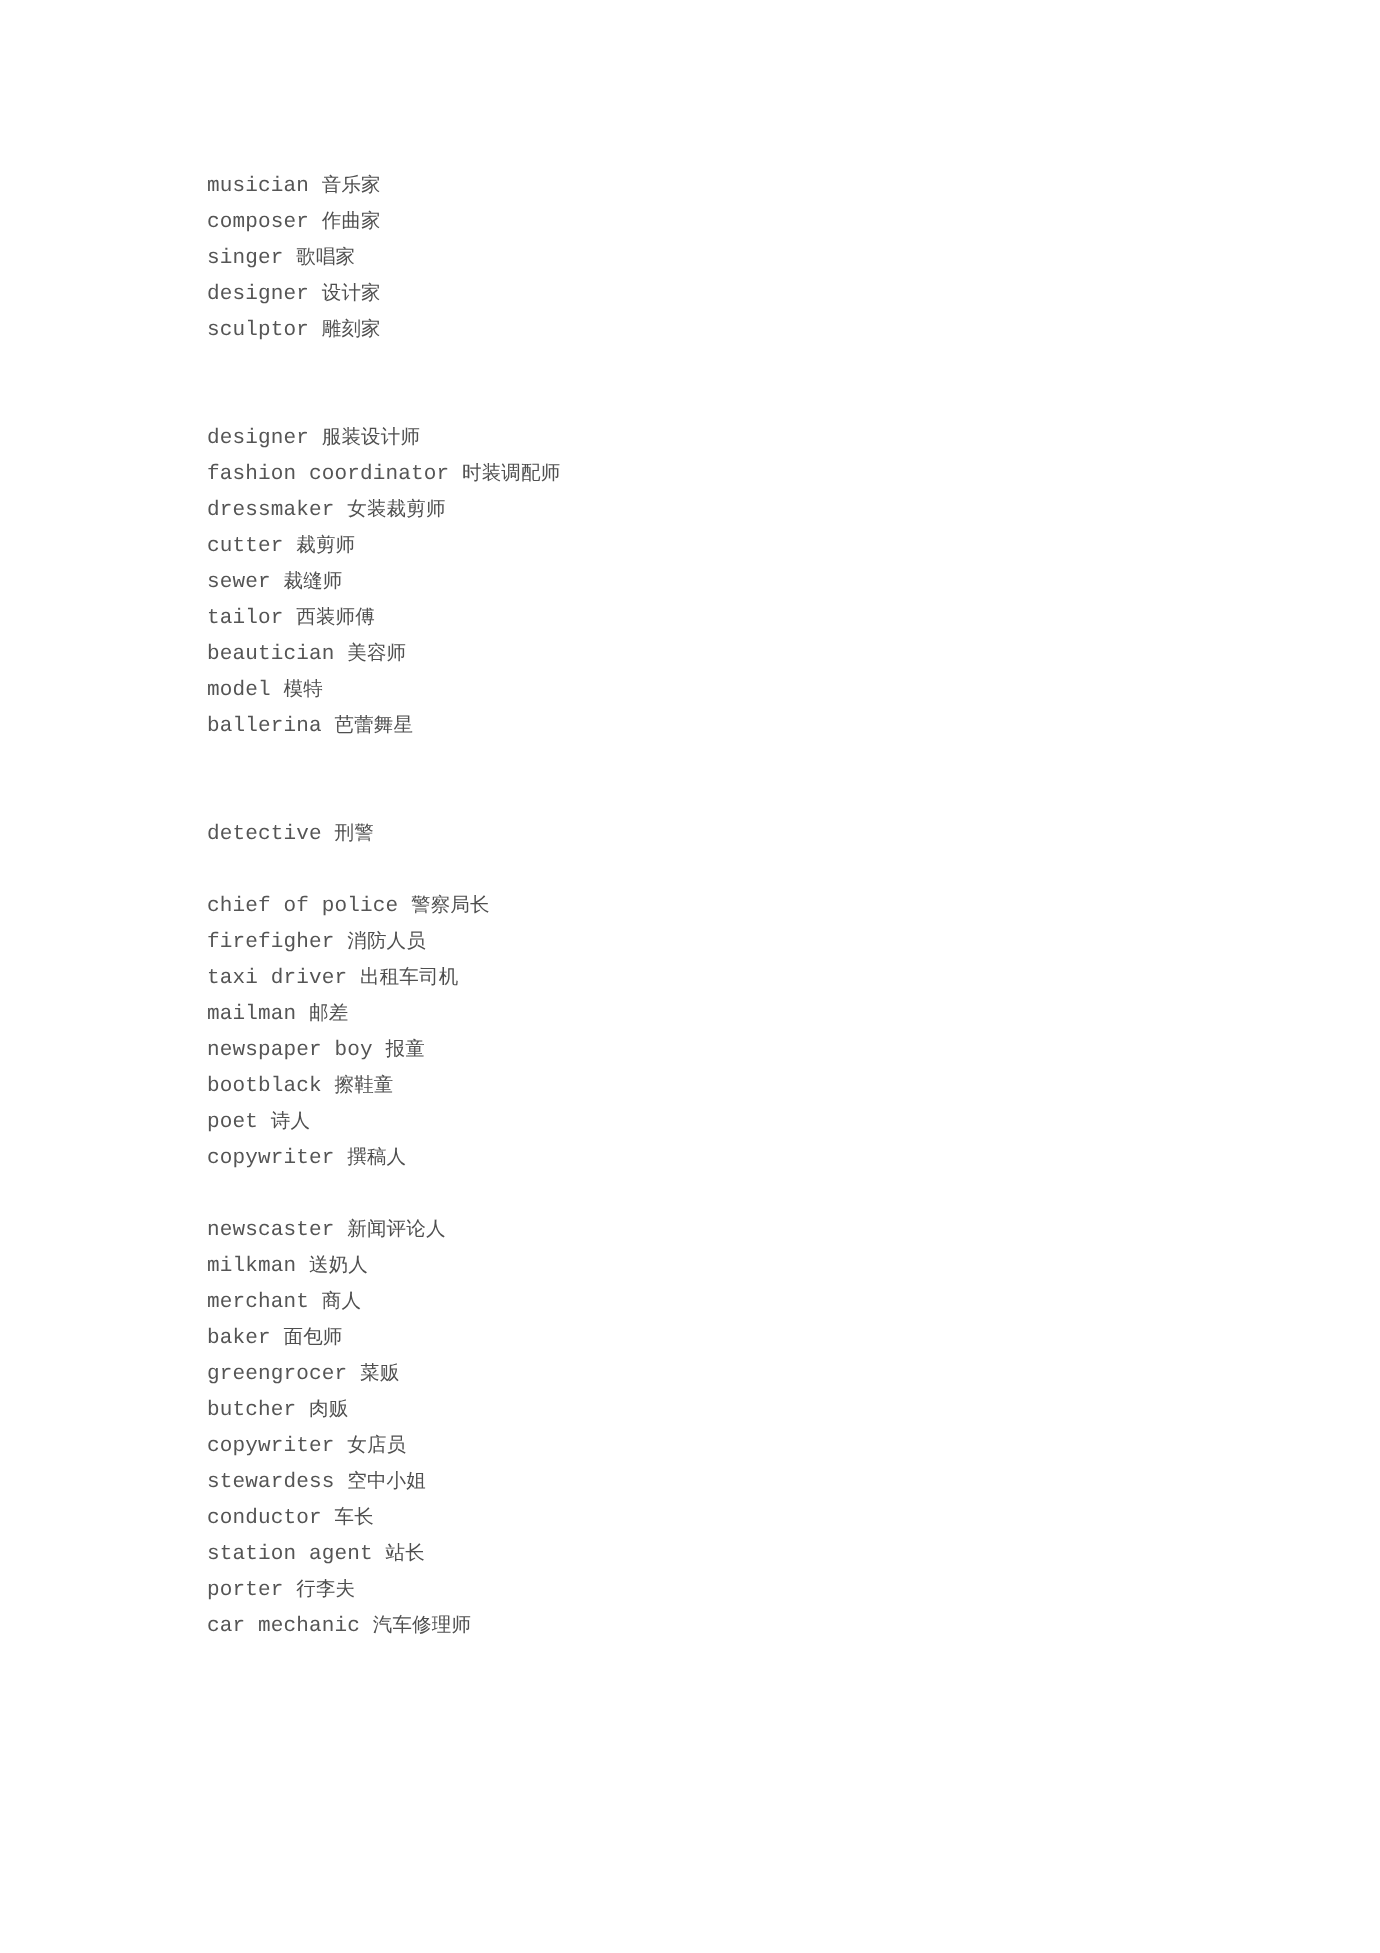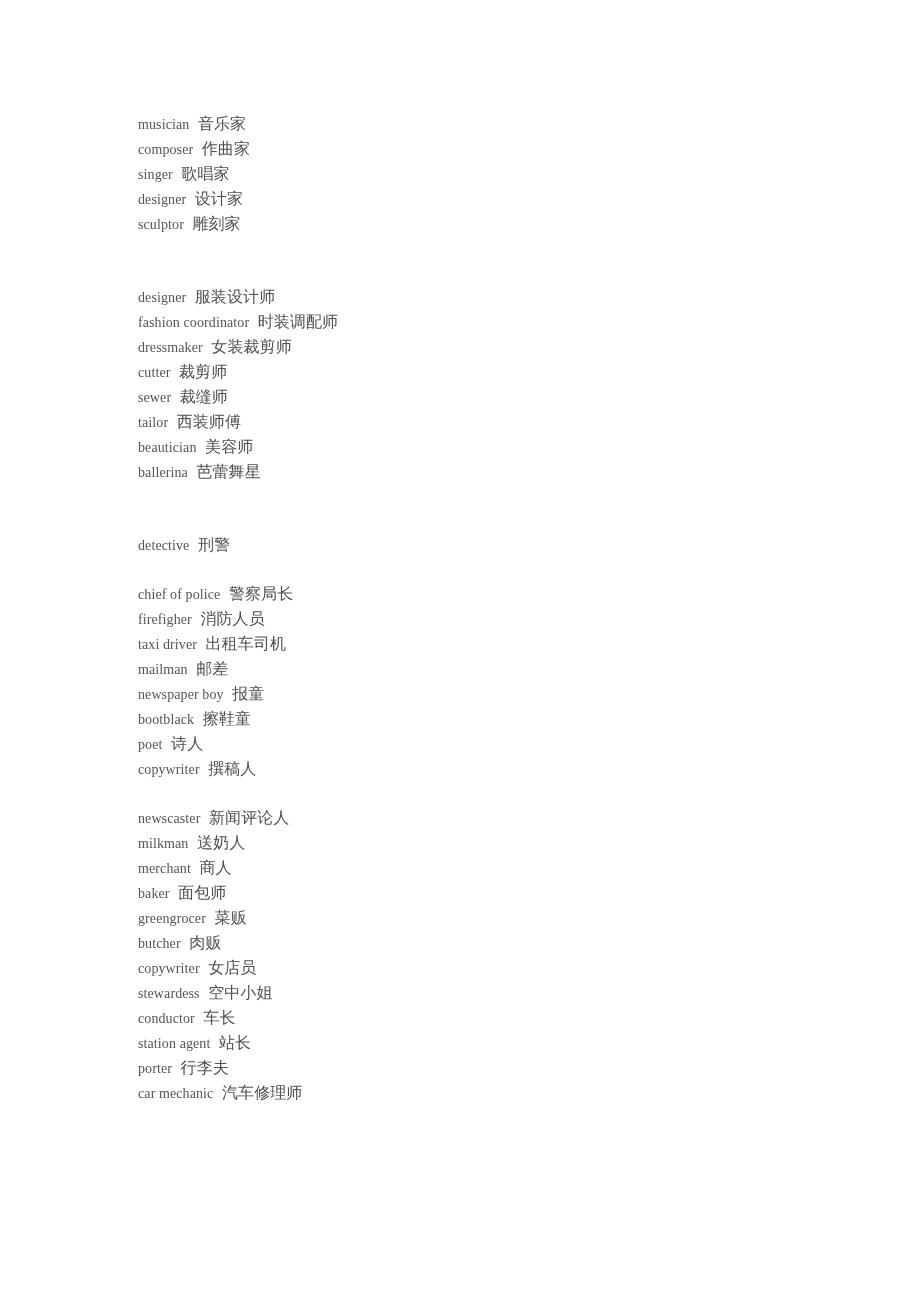--- a/index.html
+++ b/index.html
@@ -27,26 +27,26 @@
   .gap-1 { height: 24px; }
   .gap-2 { height: 48px; }
   .entry {
     font-size: 14px;
     line-height: 24px;
     color: #555555;
     white-space: pre;
     letter-spacing: 0.1px;
   }
   .en {
-    font-family: Liberation Serif, serif;
+    font-family: Liberation Mono, monospace;
     font-size: 14px;
   }
   .zh {
     font-family: "DejaVu Sans", "Liberation Sans", sans-serif;
-    font-size: 16px;
+    font-size: 13px;
     color: #4f4f4f;
   }
   .sep {
     font-family: "Liberation Mono", "DejaVu Sans Mono", monospace;
     font-size: 14px;
   }
 </style>
 </head>
 <body>
 
@@ -60,20 +60,21 @@
     </div>
     <div class="gap-2"></div>
     <div class="block">
       <div class="entry"><span class="en">designer</span><span class="sep"> </span><span class="zh">服装设计师</span></div>
       <div class="entry"><span class="en">fashion coordinator</span><span class="sep"> </span><span class="zh">时装调配师</span></div>
       <div class="entry"><span class="en">dressmaker</span><span class="sep"> </span><span class="zh">女装裁剪师</span></div>
       <div class="entry"><span class="en">cutter</span><span class="sep"> </span><span class="zh">裁剪师</span></div>
       <div class="entry"><span class="en">sewer</span><span class="sep"> </span><span class="zh">裁缝师</span></div>
       <div class="entry"><span class="en">tailor</span><span class="sep"> </span><span class="zh">西装师傅</span></div>
       <div class="entry"><span class="en">beautician</span><span class="sep"> </span><span class="zh">美容师</span></div>
+      <div class="entry"><span class="en">model</span><span class="sep"> </span><span class="zh">模特</span></div>
       <div class="entry"><span class="en">ballerina</span><span class="sep"> </span><span class="zh">芭蕾舞星</span></div>
     </div>
     <div class="gap-2"></div>
     <div class="block">
       <div class="entry"><span class="en">detective</span><span class="sep"> </span><span class="zh">刑警</span></div>
     </div>
     <div class="gap-1"></div>
     <div class="block">
       <div class="entry"><span class="en">chief of police</span><span class="sep"> </span><span class="zh">警察局长</span></div>
       <div class="entry"><span class="en">firefigher</span><span class="sep"> </span><span class="zh">消防人员</span></div>

